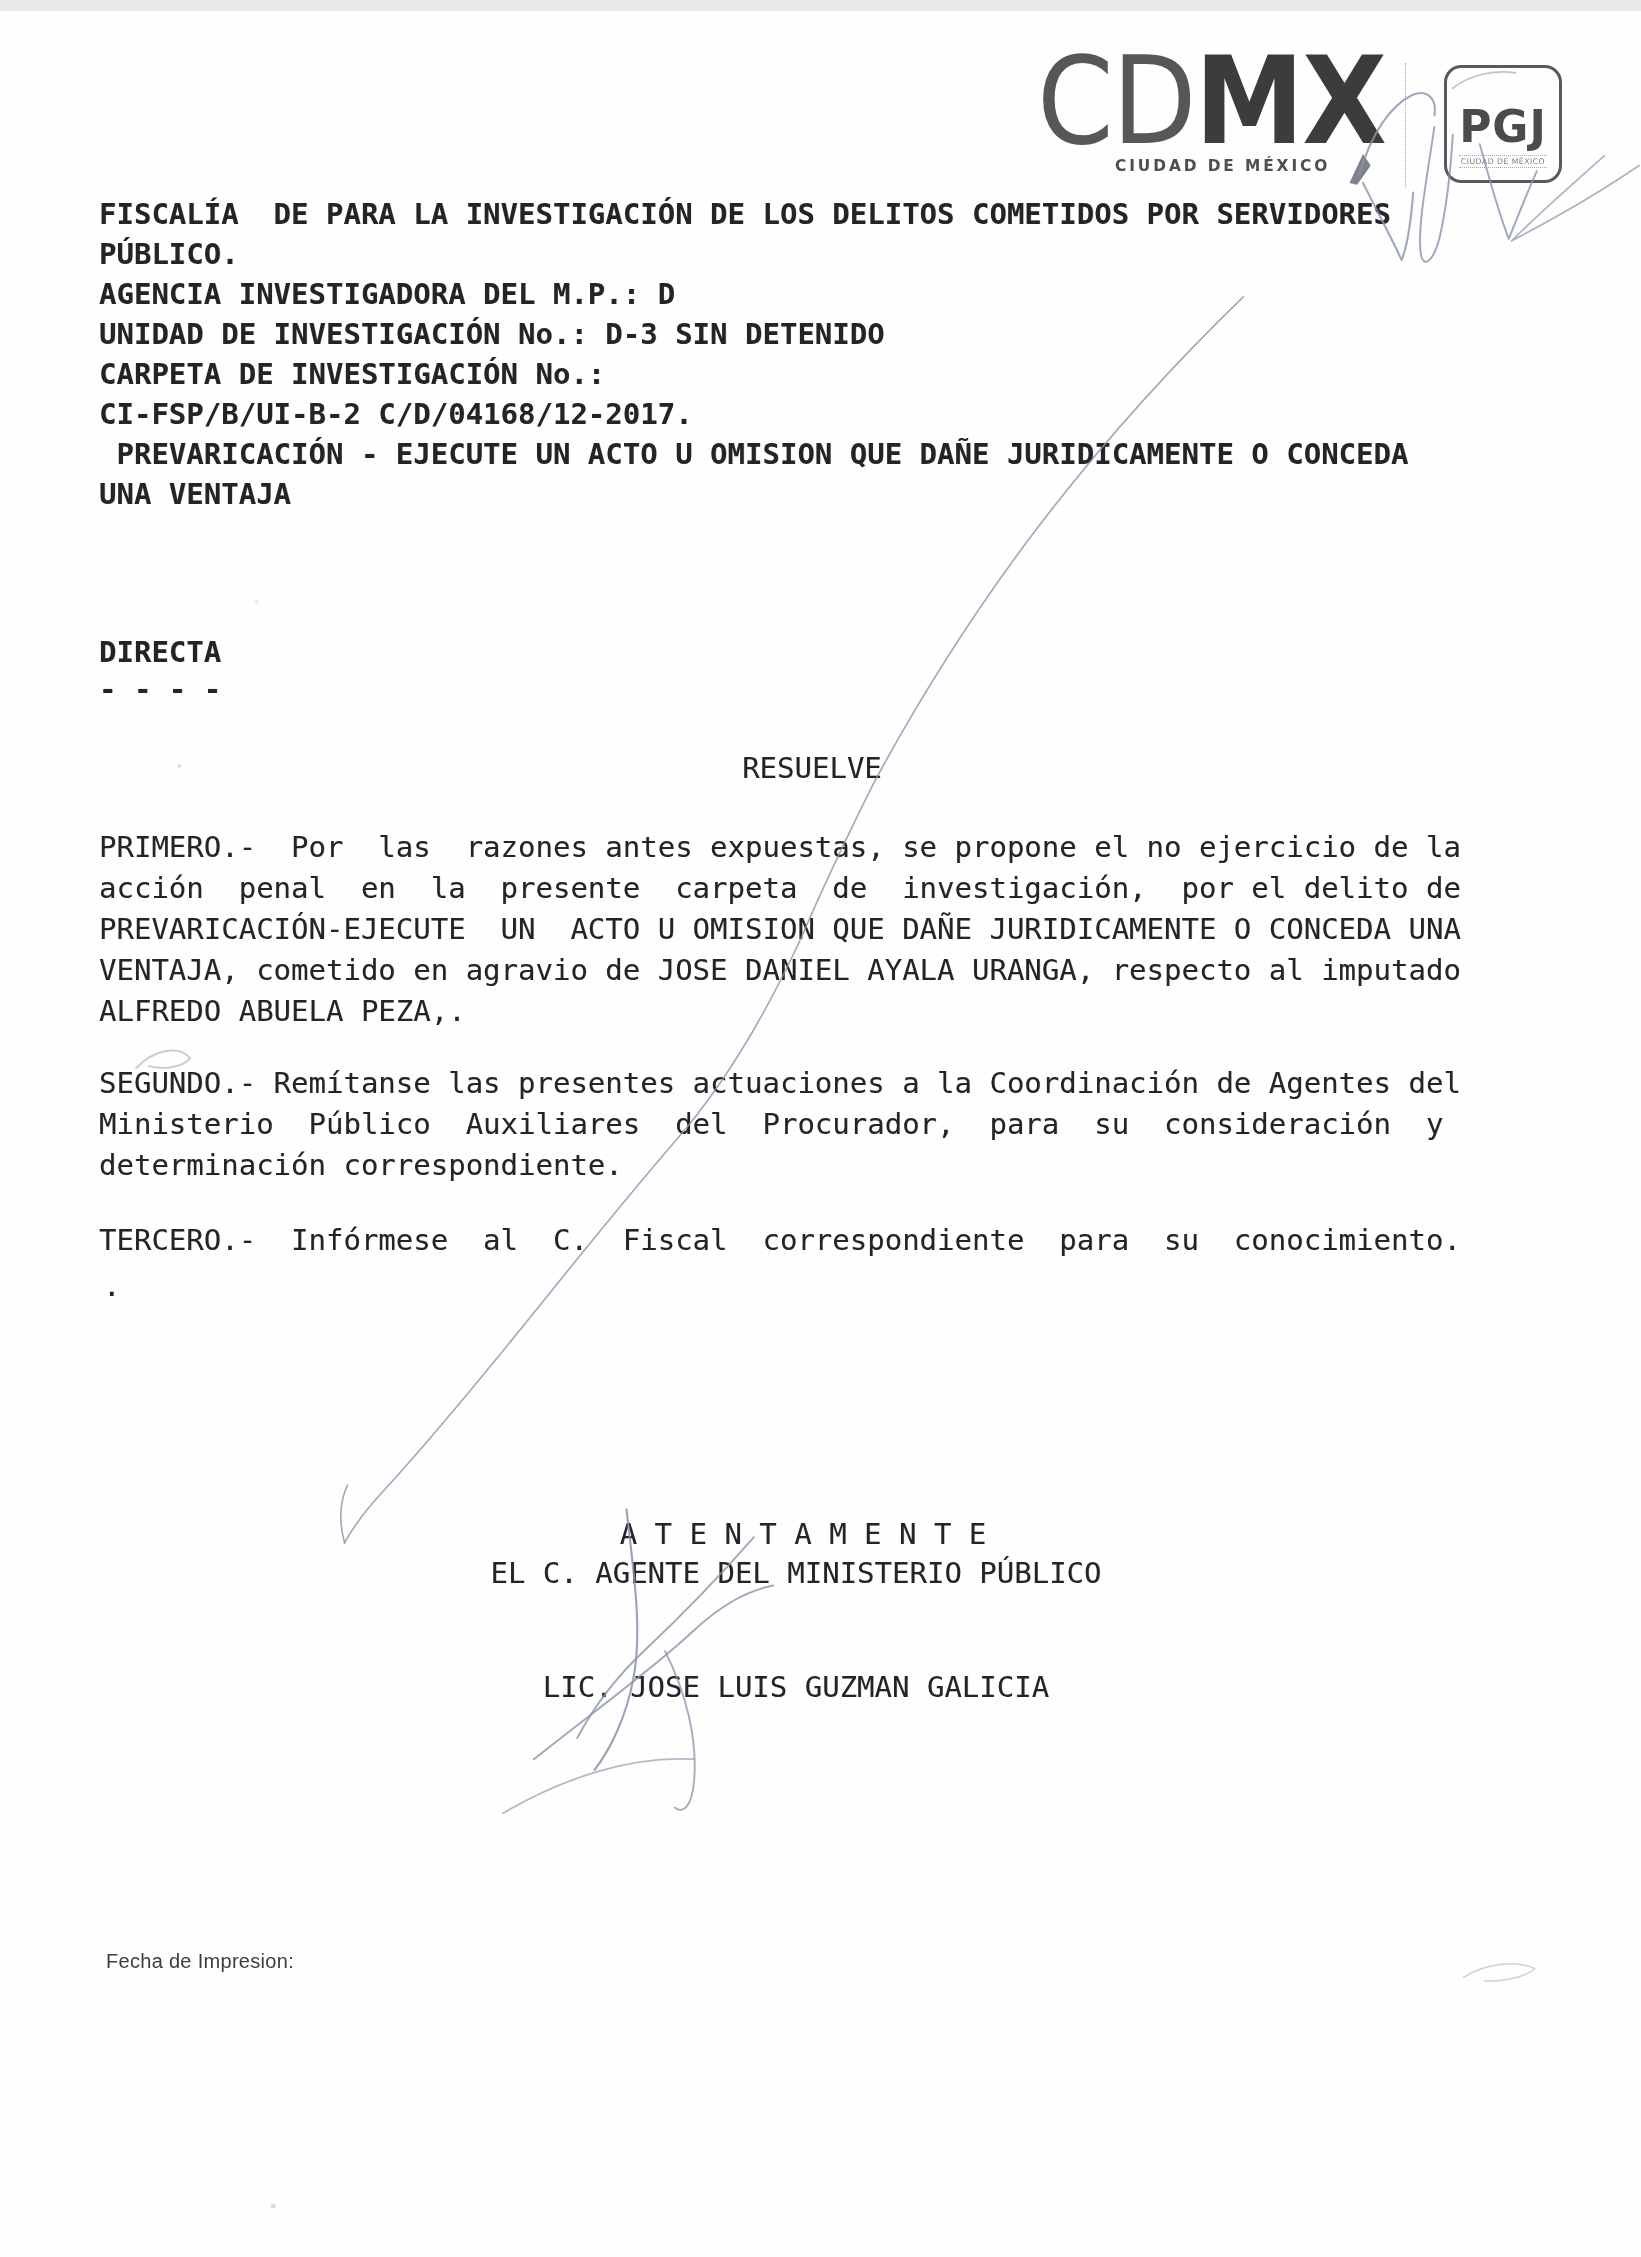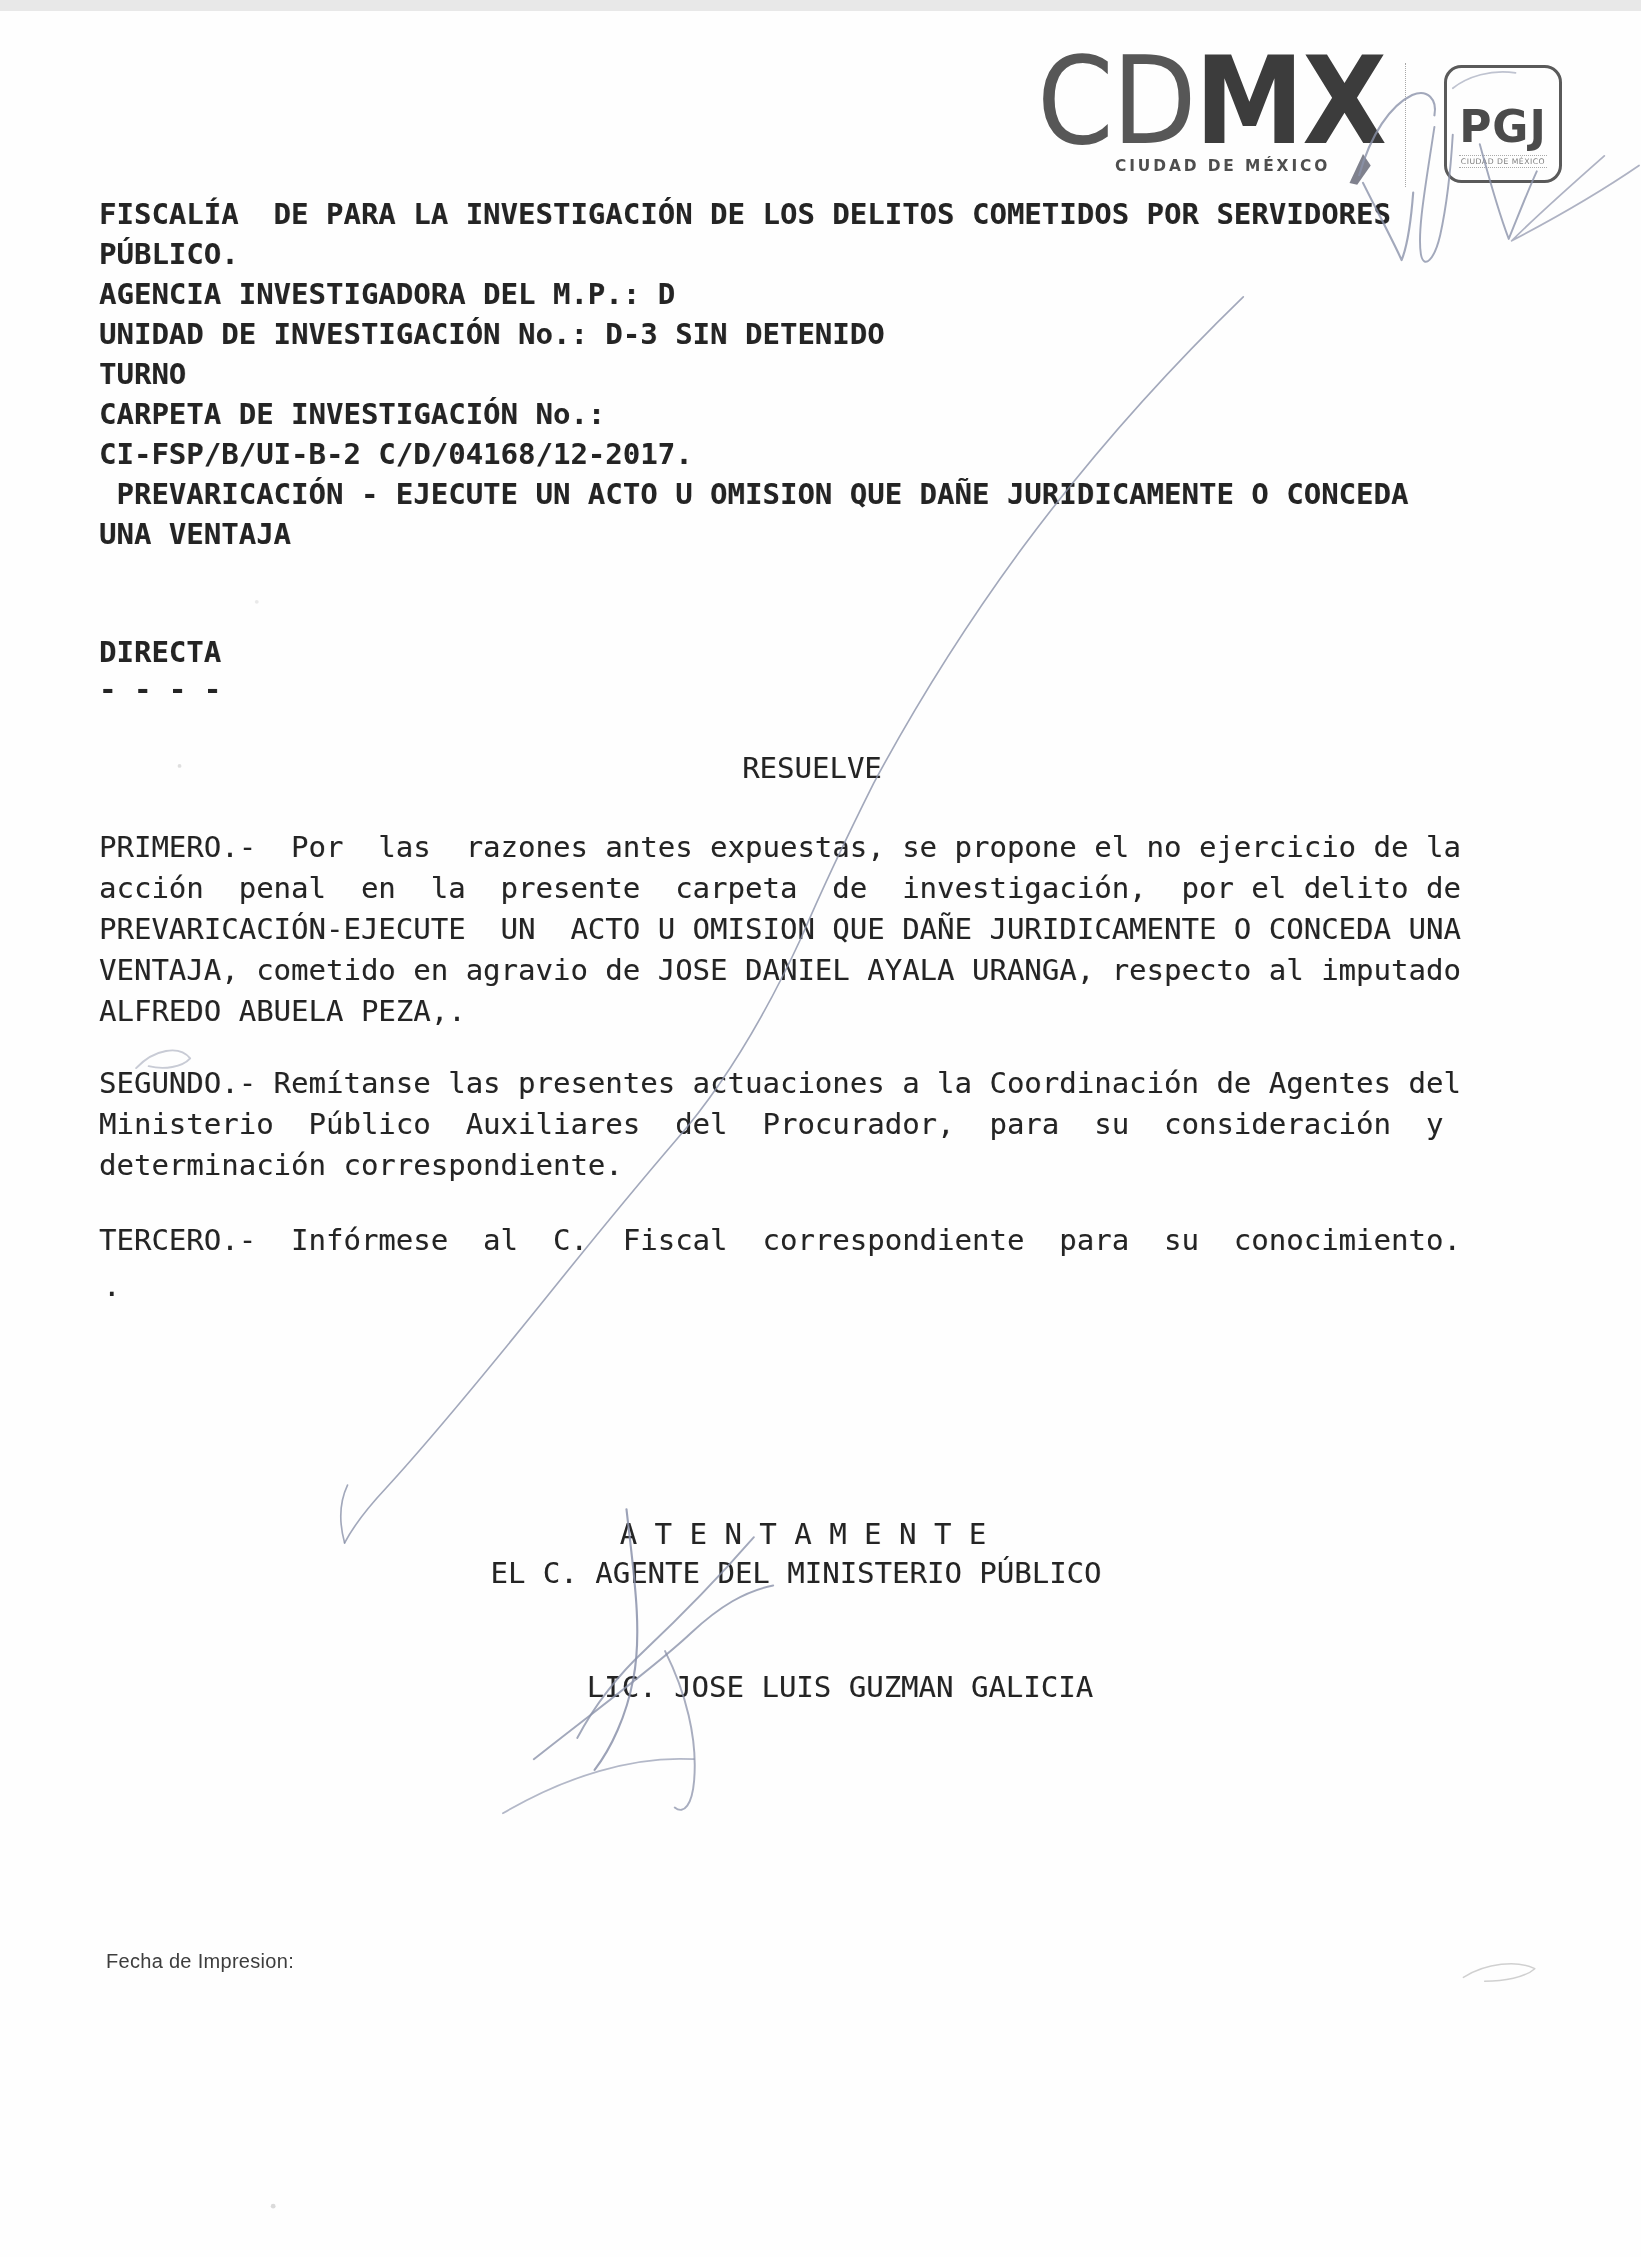--- a/index.html
+++ b/index.html
@@ -79,21 +79,20 @@
   <div class="pgj-box">
     <div class="pgj-acronym">PGJ</div>
     <div class="pgj-tagline">CIUDAD DE MÉXICO</div>
   </div>
 
   <div class="block hdr" style="top:183px">
     <div class="mono">FISCALÍA  DE PARA LA INVESTIGACIÓN DE LOS DELITOS COMETIDOS POR SERVIDORES</div>
     <div class="mono">PÚBLICO.</div>
     <div class="mono">AGENCIA INVESTIGADORA DEL M.P.: D</div>
     <div class="mono">UNIDAD DE INVESTIGACIÓN No.: D-3 SIN DETENIDO</div>
-    <div class="mono">TURNO</div>
     <div class="mono">CARPETA DE INVESTIGACIÓN No.:</div>
     <div class="mono">CI-FSP/B/UI-B-2 C/D/04168/12-2017.</div>
     <div class="mono"> PREVARICACIÓN - EJECUTE UN ACTO U OMISION QUE DAÑE JURIDICAMENTE O CONCEDA</div>
     <div class="mono">UNA VENTAJA</div>
   </div>
 
   <div class="block mono hdr" style="top:621px">DIRECTA</div>
   <div class="block mono hdr" style="top:658px">- - - -</div>
 
   <div class="center-line mono" style="left:812px;top:740px">RESUELVE</div>
@@ -111,21 +110,21 @@
     <div class="mono">Ministerio  Público  Auxiliares  del  Procurador,  para  su  consideración  y</div>
     <div class="mono">determinación correspondiente.</div>
   </div>
 
   <div class="block mono body-par" style="top:1209px">TERCERO.-  Infórmese  al  C.  Fiscal  correspondiente  para  su  conocimiento.</div>
 
   <div class="block mono" style="left:103px;top:1258px">.</div>
 
   <div class="center-line mono" style="left:803px;top:1506px">A T E N T A M E N T E</div>
   <div class="center-line mono" style="left:796px;top:1545px">EL C. AGENTE DEL MINISTERIO PÚBLICO</div>
-  <div class="center-line mono" style="left:840px;top:1659px">LIC. JOSE LUIS GUZMAN GALICIA</div>
+  <div class="center-line mono" style="left:796px;top:1659px">LIC. JOSE LUIS GUZMAN GALICIA</div>
 
   <div class="fecha">Fecha de Impresion:</div>
 
   <svg class="pen-layer" width="1641" height="2257" viewBox="0 0 1700 2338">
     <g fill="none" stroke="#8b92aa" stroke-linecap="round" stroke-linejoin="round">
 
       <path d="M1398,178 L1412,148 L1420,160 L1406,180 Z" fill="#5f6270" stroke="none" opacity=".8"></path>
 
       <path d="M1408,170 C1420,128 1440,98 1463,87 C1479,80 1489,92 1486,108" stroke-width="2.2" opacity=".8"></path>
       <path d="M1412,178 C1428,210 1444,240 1452,258 C1458,243 1462,214 1464,188" stroke-width="2.2" opacity=".8"></path>

